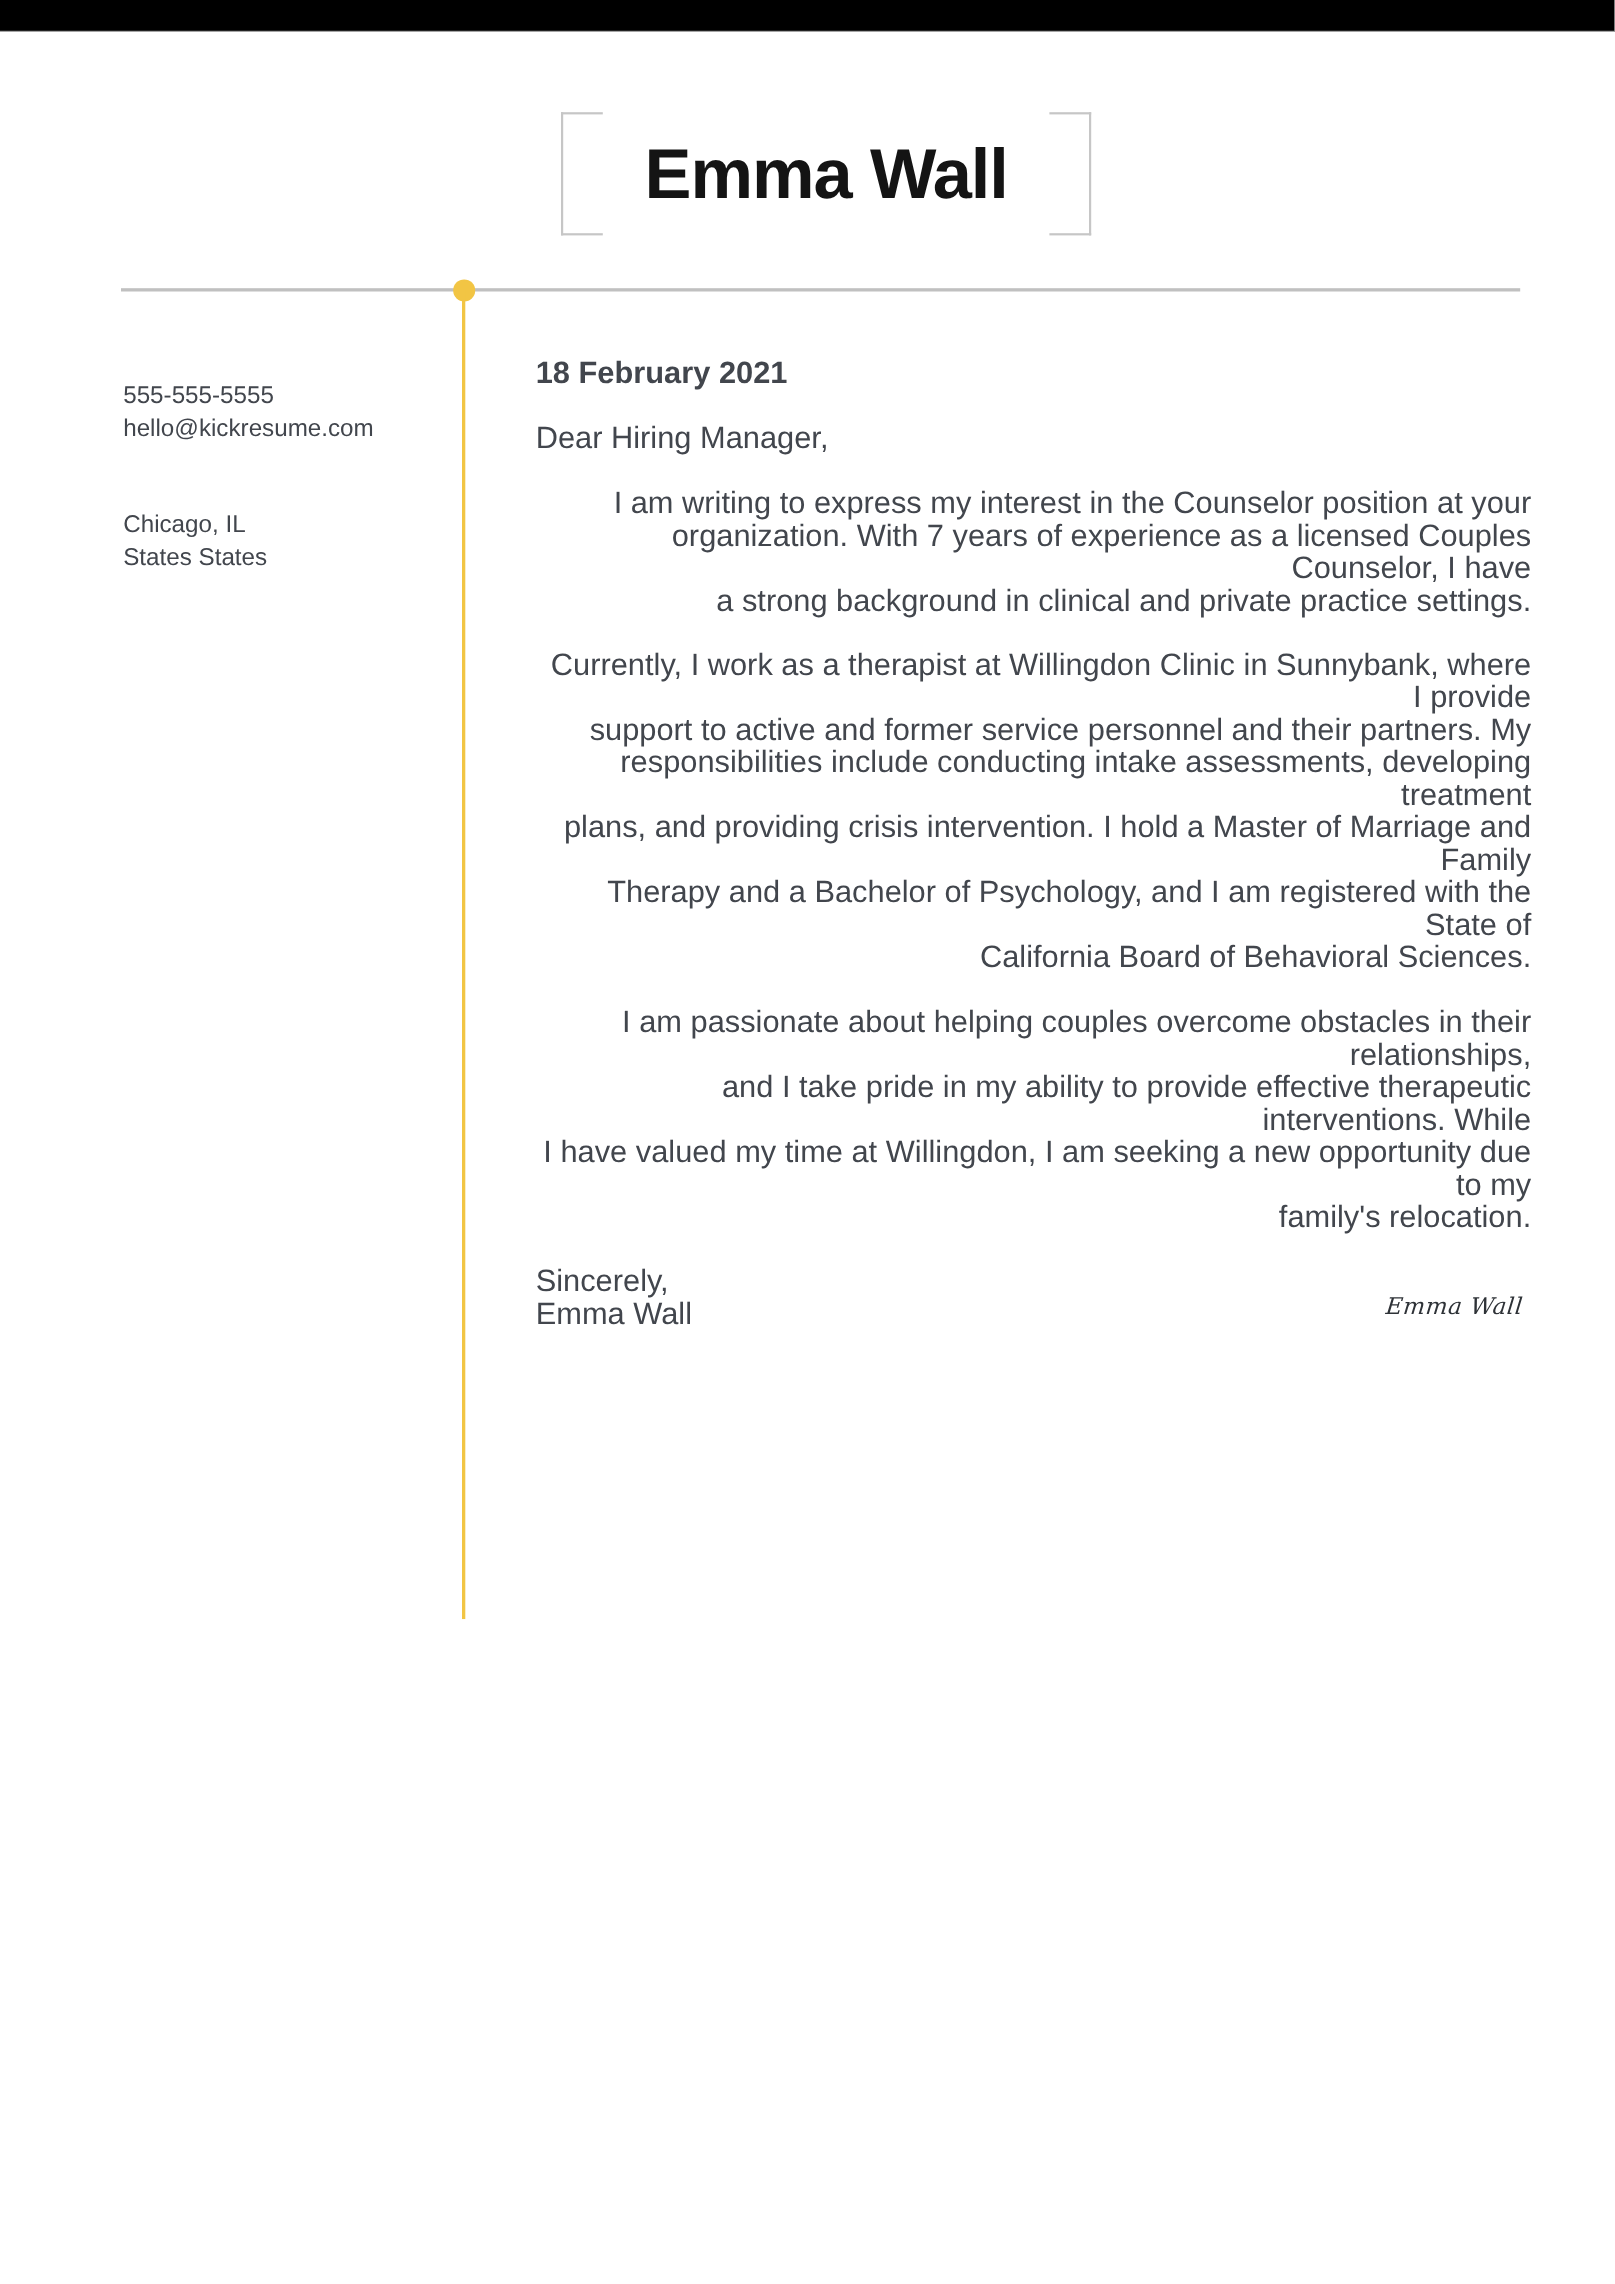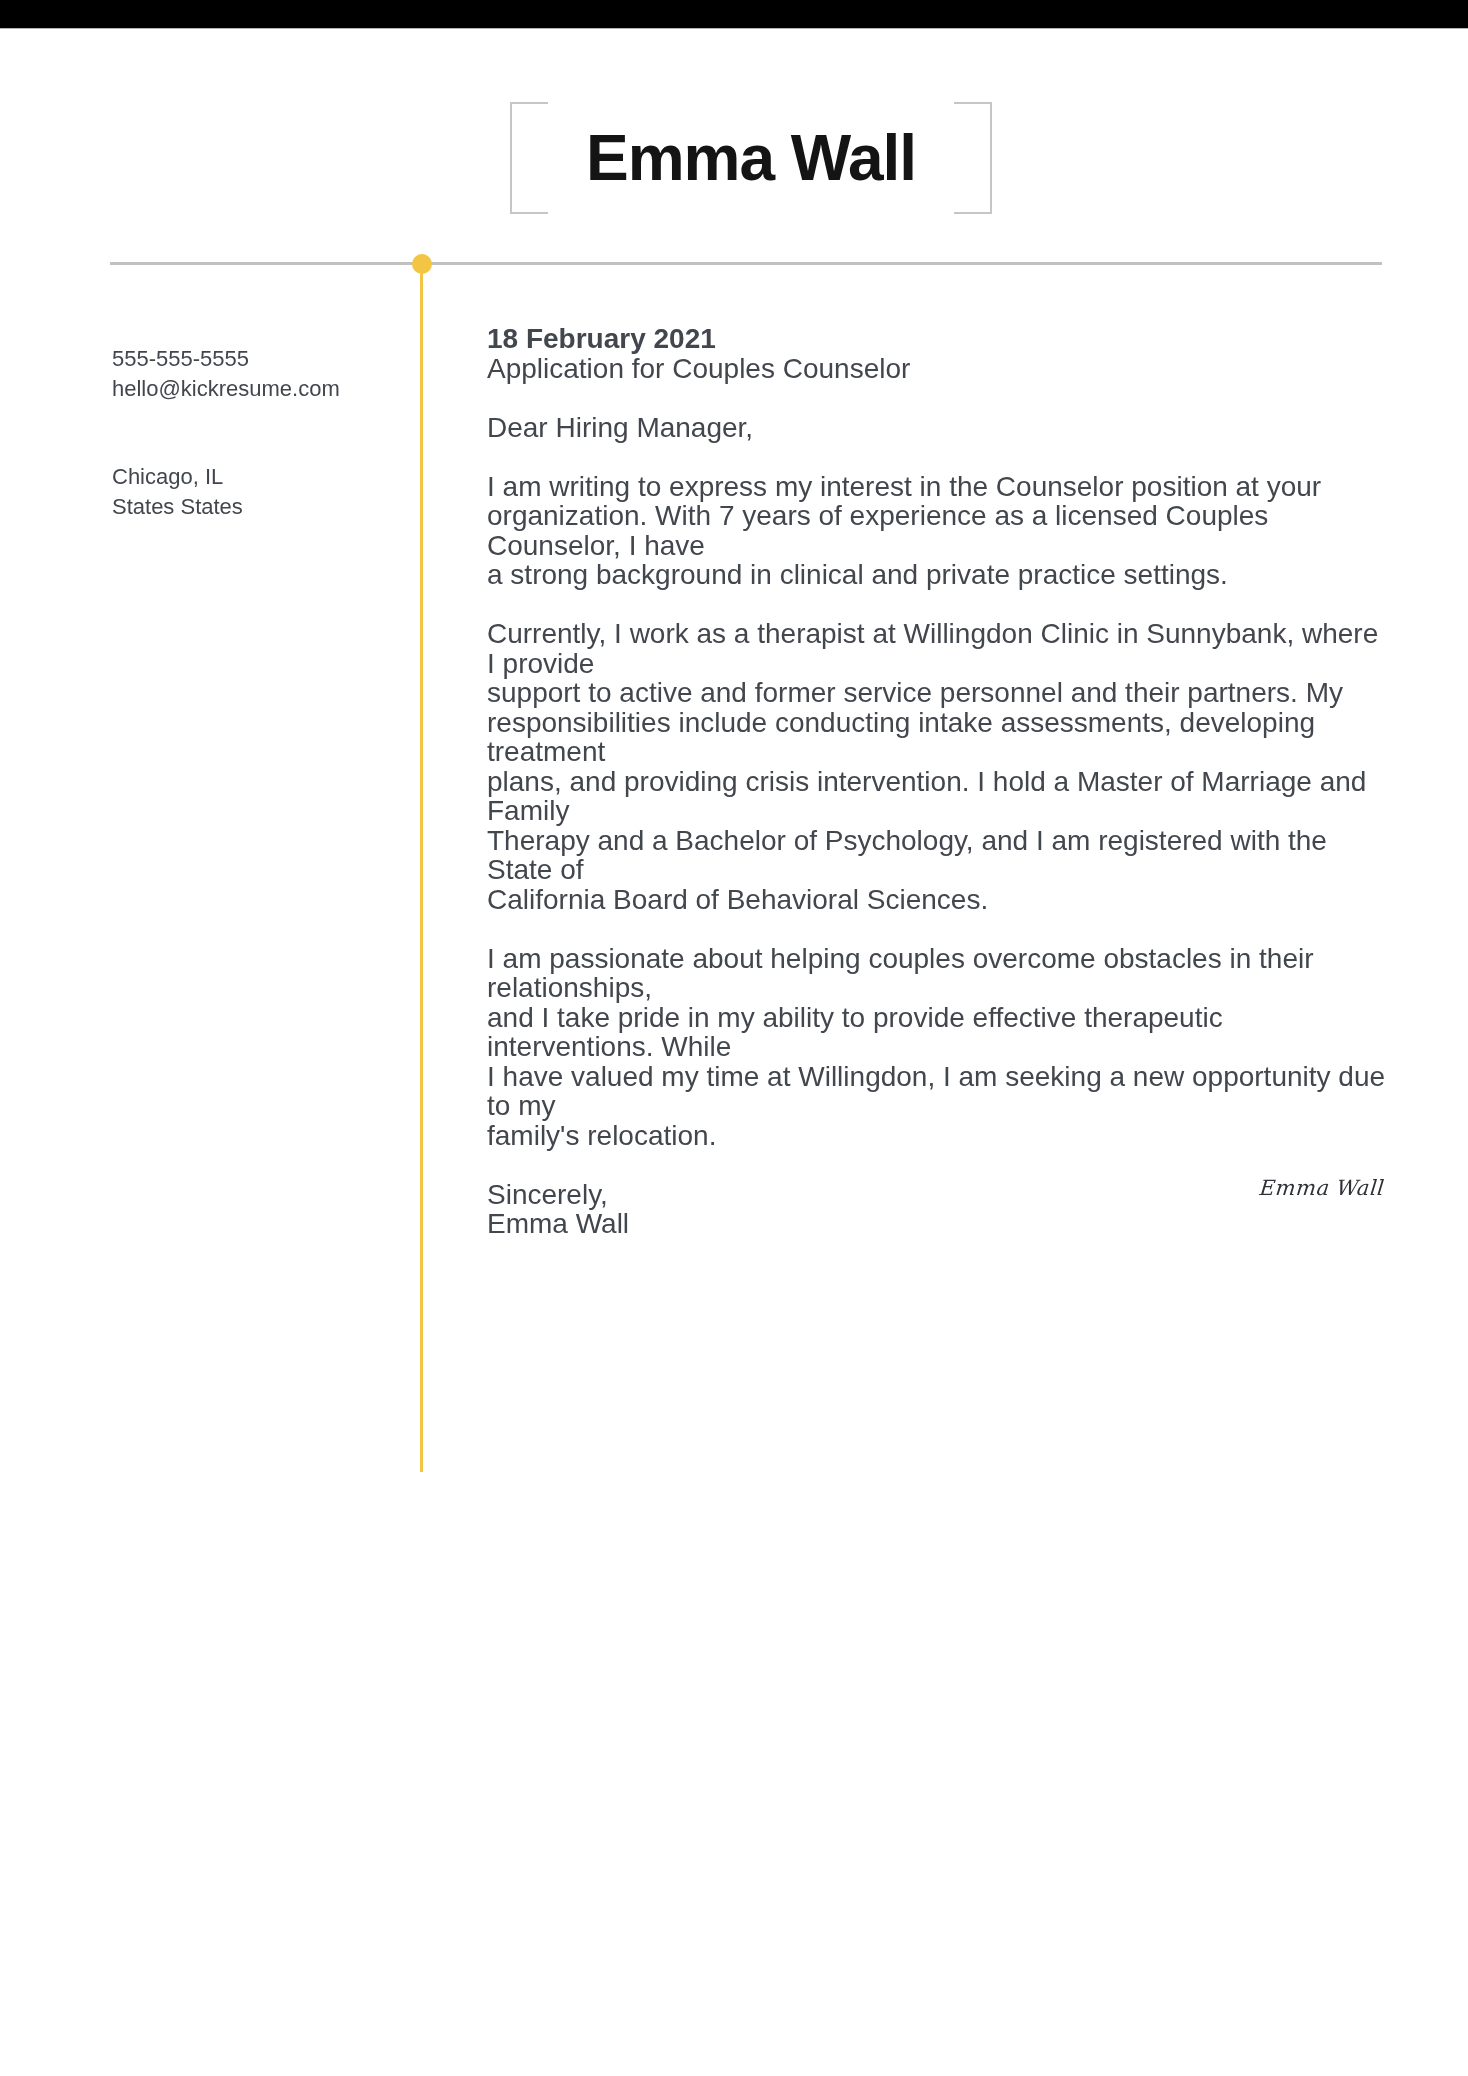--- a/index.html
+++ b/index.html
@@ -100,20 +100,21 @@
     left: 487px;
     width: 905px;
     font-size: 28px;
     line-height: 29.5px;
   }
   .letter .block {
     margin: 0 0 29.5px 0;
   }
   .para {
     white-space: pre-line;
+    text-align: right;
   }
   .letter-date {
     font-weight: bold;
   }
   .signature-script {
     position: absolute;
     top: 1176px;
     right: 83px;
     font-family: "DejaVu Serif", serif;
     font-style: italic;
@@ -145,21 +146,20 @@
     <div>555-555-5555</div>
     <div>hello@kickresume.com</div>
     <div class="contact-spacer"></div>
     <div>Chicago, IL</div>
     <div>States States</div>
   </div>
 
   <div class="letter">
     <div class="block">
       <div class="letter-date">18 February 2021</div>
-      <div>Application for Couples Counselor</div>
     </div>
     <p class="block">Dear Hiring Manager,</p>
     <p class="block para">I am writing to express my interest in the Counselor position at your
 organization. With 7 years of experience as a licensed Couples Counselor, I have
 a strong background in clinical and private practice settings.</p>
     <p class="block para">Currently, I work as a therapist at Willingdon Clinic in Sunnybank, where I provide
 support to active and former service personnel and their partners. My
 responsibilities include conducting intake assessments, developing treatment
 plans, and providing crisis intervention. I hold a Master of Marriage and Family
 Therapy and a Bachelor of Psychology, and I am registered with the State of

